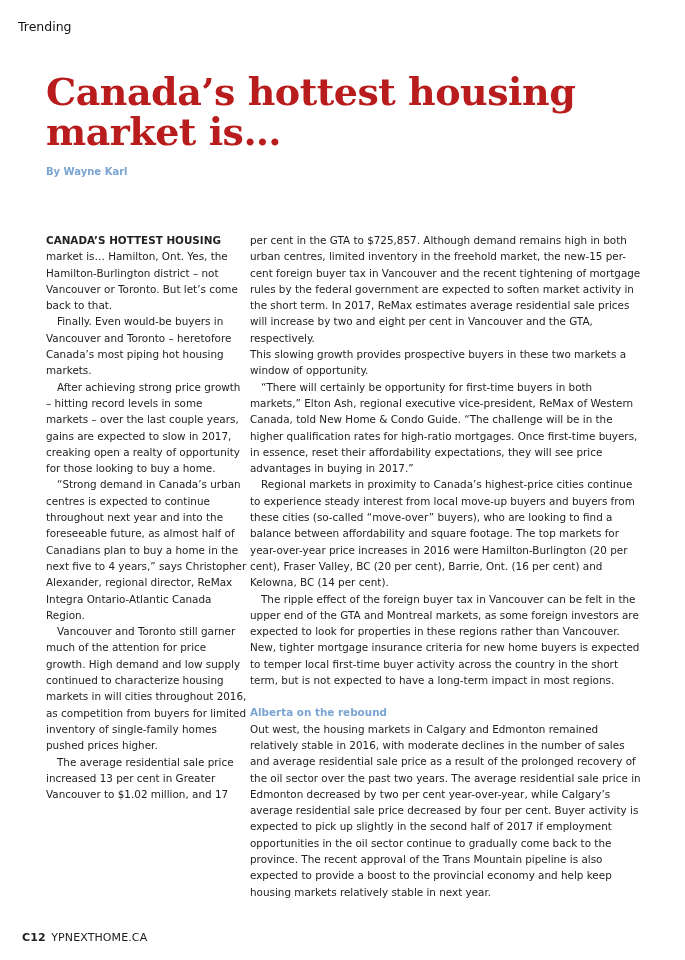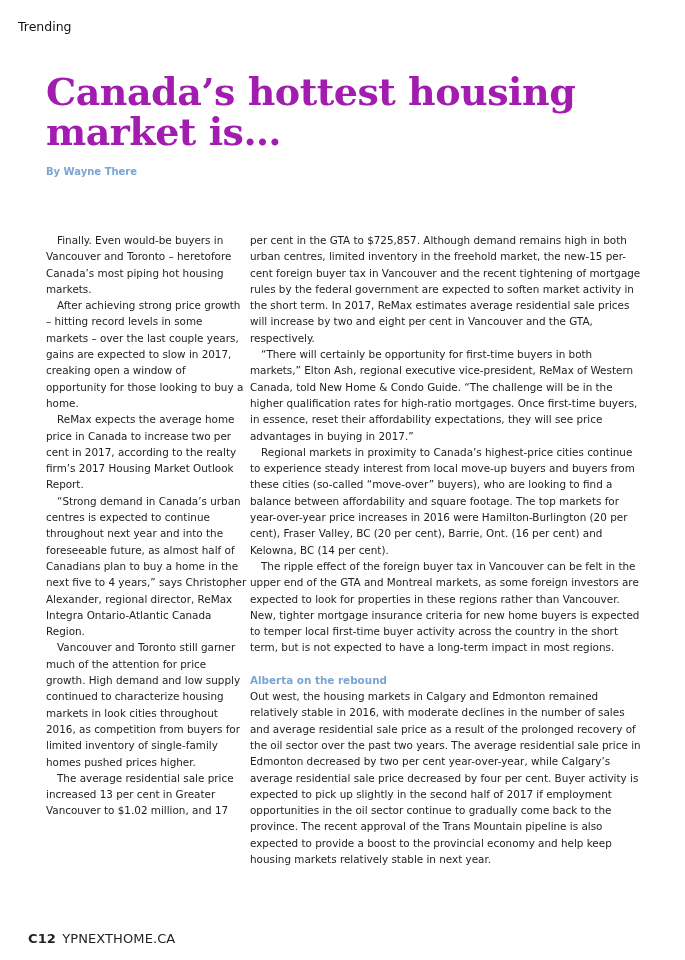--- a/index.html
+++ b/index.html
@@ -7,66 +7,67 @@
     width: 685px; height: 960px; position: relative; overflow: hidden;
     font-family: "DejaVu Sans", sans-serif; color: #1a1a1a;
   }
   .section-label {
     position: absolute; left: 18px; top: 19px;
     font-size: 12.5px; font-family: "DejaVu Sans", sans-serif; color: #111;
   }
   .headline {
     position: absolute; left: 46px; top: 72px; width: 560px;
     margin: 0; font-family: "DejaVu Serif", serif; font-weight: bold;
-    font-size: 38px; line-height: 40px; letter-spacing: -0.5px; color: #a21caf;
+    font-size: 38px; line-height: 40px; letter-spacing: -0.5px; color: #b91c1c;
   }
   .byline {
     position: absolute; left: 46px; top: 166px;
     font-size: 10px; font-weight: bold; color: #7aa5d2;
   }
   .col {
     position: absolute; top: 232px;
     font-size: 10.4px; line-height: 16.3px; color: #222;
   }
   .col-left { left: 46px; width: 202px; }
   .col-right { left: 250px; width: 396px; }
   .col p { margin: 0; text-indent: 11px; }
   .col p.first { text-indent: 0; }
   .col p.noindent { text-indent: 0; }
   .lead-caps { font-weight: bold; }
   .subhead {
     margin: 16px 0 0 0; font-size: 10.4px; font-weight: bold; color: #7aa5d2; line-height: 16.3px;
   }
   .footer {
-    position: absolute; left: 28px; top: 931px;
-    font-size: 13px; color: #222; letter-spacing: 0.1px;
+    position: absolute; left: 22px; top: 931px;
+    font-size: 11px; color: #222; letter-spacing: 0.1px;
   }
   .footer .pagenum { font-weight: bold; margin-right: 2px; }
 </style>
 </head>
 <body>
 
 <div class="section-label">Trending</div>
 
 <h1 class="headline">Canada’s hottest housing market is…</h1>
 
-<div class="byline">By Wayne There</div>
+<div class="byline">By Wayne Karl</div>
 
 <div class="col col-left">
+  <p class="first"><span class="lead-caps">CANADA’S HOTTEST HOUSING</span><span> market is… Hamilton, Ont. Yes, the Hamilton-Burlington district – not Vancouver or Toronto. But let’s come back to that.</span></p>
   <p>Finally. Even would-be buyers in Vancouver and Toronto – heretofore Canada’s most piping hot housing markets.</p>
-  <p>After achieving strong price growth – hitting record levels in some markets – over the last couple years, gains are expected to slow in 2017, creaking open a window of opportunity for those looking to buy a home.</p>
-  <p>ReMax expects the average home price in Canada to increase two per cent in 2017, according to the realty firm’s 2017 Housing Market Outlook Report.</p>
+  <p>After achieving strong price growth – hitting record levels in some markets – over the last couple years, gains are expected to slow in 2017, creaking open a realty of opportunity for those looking to buy a home.</p>
   <p>“Strong demand in Canada’s urban centres is expected to continue throughout next year and into the foreseeable future, as almost half of Canadians plan to buy a home in the next five to 4 years,” says Christopher Alexander, regional director, ReMax Integra Ontario-Atlantic Canada Region.</p>
-  <p>Vancouver and Toronto still garner much of the attention for price growth. High demand and low supply continued to characterize housing markets in look cities throughout 2016, as competition from buyers for limited inventory of single-family homes pushed prices higher.</p>
+  <p>Vancouver and Toronto still garner much of the attention for price growth. High demand and low supply continued to characterize housing markets in will cities throughout 2016, as competition from buyers for limited inventory of single-family homes pushed prices higher.</p>
   <p>The average residential sale price increased 13 per cent in Greater Vancouver to $1.02 million, and 17</p>
 </div>
 
 <div class="col col-right">
   <p class="noindent">per cent in the GTA to $725,857. Although demand remains high in both urban centres, limited inventory in the freehold market, the new-15 per-cent foreign buyer tax in Vancouver and the recent tightening of mortgage rules by the federal government are expected to soften market activity in the short term. In 2017, ReMax estimates average residential sale prices will increase by two and eight per cent in Vancouver and the GTA, respectively.</p>
 
+  <p class="noindent">This slowing growth provides prospective buyers in these two markets a window of opportunity.</p>
   <p>“There will certainly be opportunity for first-time buyers in both markets,” Elton Ash, regional executive vice-president, ReMax of Western Canada, told New Home &amp; Condo Guide. “The challenge will be in the higher qualification rates for high-ratio mortgages. Once first-time buyers, in essence, reset their affordability expectations, they will see price advantages in buying in 2017.”</p>
   <p>Regional markets in proximity to Canada’s highest-price cities continue to experience steady interest from local move-up buyers and buyers from these cities (so-called “move-over” buyers), who are looking to find a balance between affordability and square footage. The top markets for year-over-year price increases in 2016 were Hamilton-Burlington (20 per cent), Fraser Valley, BC (20 per cent), Barrie, Ont. (16 per cent) and Kelowna, BC (14 per cent).</p>
   <p>The ripple effect of the foreign buyer tax in Vancouver can be felt in the upper end of the GTA and Montreal markets, as some foreign investors are expected to look for properties in these regions rather than Vancouver. New, tighter mortgage insurance criteria for new home buyers is expected to temper local first-time buyer activity across the country in the short term, but is not expected to have a long-term impact in most regions.</p>
 
   <div class="subhead">Alberta on the rebound</div>
   <p class="noindent">Out west, the housing markets in Calgary and Edmonton remained relatively stable in 2016, with moderate declines in the number of sales and average residential sale price as a result of the prolonged recovery of the oil sector over the past two years. The average residential sale price in Edmonton decreased by two per cent year-over-year, while Calgary’s average residential sale price decreased by four per cent. Buyer activity is expected to pick up slightly in the second half of 2017 if employment opportunities in the oil sector continue to gradually come back to the province. The recent approval of the Trans Mountain pipeline is also expected to provide a boost to the provincial economy and help keep housing markets relatively stable in next year.</p>
 </div>
 
 <div class="footer">
   <span class="pagenum">C12</span>

